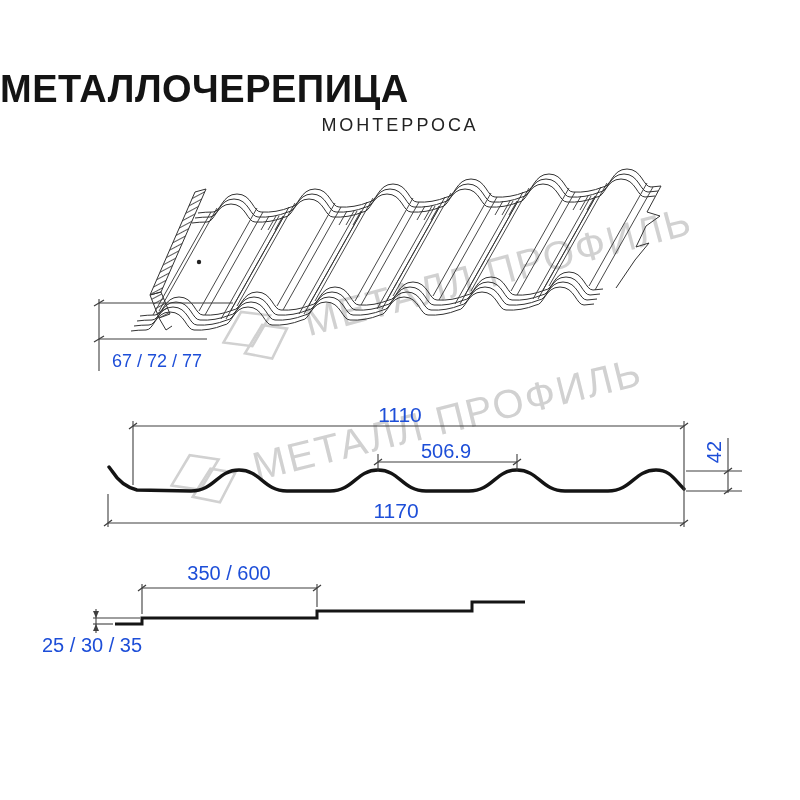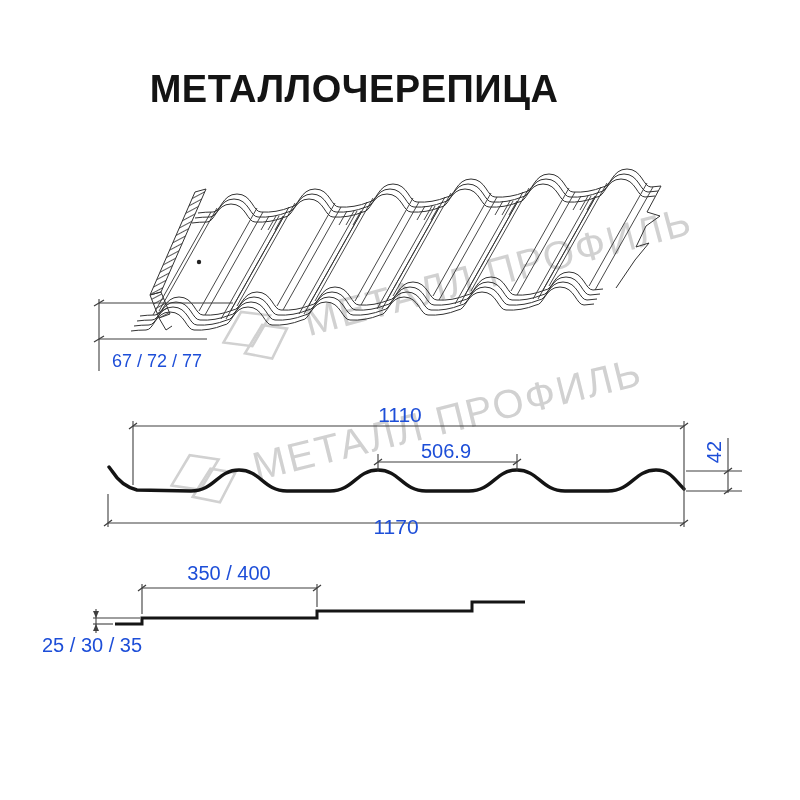--- a/index.html
+++ b/index.html
@@ -1,21 +1,21 @@
 <!DOCTYPE html>
 <html><head>
 <meta charset="utf-8">
 <style>
   html,body{margin:0;padding:0;background:#ffffff;}
   .canvas{
     position:relative;width:800px;height:800px;background:#ffffff;overflow:hidden;
     font-family:"Liberation Sans", sans-serif;color:#1c1c1c;
   }
   .page-title{
-    position:absolute;left:16px;top:68px;width:676px;text-align:center;
+    position:absolute;left:0;top:68px;width:676px;
     font-size:38px;font-weight:800;letter-spacing:.5px;color:#141414;
   }
   .page-subtitle{
     position:absolute;left:0;top:115px;width:800px;text-align:center;
     font-size:18px;font-weight:500;letter-spacing:3px;color:#222;
   }
   .dim-label{
     position:absolute;font-size:20px;color:#1d4ed8;white-space:nowrap;
   }
   .centered{transform:translateX(-50%);}
@@ -43,20 +43,21 @@
   </div>
   <div class="wm wm2">
     <svg width="70" height="62" viewBox="0 0 70 60">
       <path d="M2,28 L27,3 L54,14 L29,39 Z" fill="none" stroke="#c9c9c9" stroke-width="2.6"></path>
       <path d="M20,44 L44,21 L67,31 L45,56 Z" fill="none" stroke="#c9c9c9" stroke-width="2.6"></path>
     </svg>
     <span class="wm-text">МЕТАЛЛ ПРОФИЛЬ</span>
   </div>
 
   <div class="page-title">МЕТАЛЛОЧЕРЕПИЦА</div>
+  <div class="page-subtitle">МОНТЕРРОСА</div>
 
   <svg class="drawing" width="800" height="800" viewBox="0 0 800 800">
     <defs>
       <pattern id="hatch" patternUnits="userSpaceOnUse" width="5" height="5" patternTransform="rotate(62)">
         <line x1="0" y1="0" x2="0" y2="5" stroke="#3a3a3a" stroke-width="1.7"></line>
       </pattern>
       <path id="scallop" d="M198,213 Q205,212 213,212
         C221,212 222,194 237,194 C252,194 253,212 261,212 Q276,213 291,207
         C299,207 300,189 315,189 C330,189 331,207 339,207 Q354,208 369,202
         C377,202 378,184 393,184 C408,184 409,202 417,202 Q432,203 447,197
@@ -160,18 +161,18 @@
       <path d="M93,624 L113,624"></path>
       <path d="M96,609 L96,633"></path>
       <polygon points="93,611 99,611 96,618" fill="#3f3f3f" stroke="none"></polygon>
       <polygon points="93,631 99,631 96,624" fill="#3f3f3f" stroke="none"></polygon>
     </g>
   </svg>
 
   <div class="dim-label centered" style="left:400px;top:403px;font-size:21px;text-align:center;">1110</div>
   <div class="dim-label centered" style="left:446px;top:440px;">506.9</div>
   <div class="dim-label rot90" style="left:714px;top:452px;">42</div>
-  <div class="dim-label centered" style="left:396px;top:499px;font-size:21px;margin-top:16px;">1170</div>
+  <div class="dim-label centered" style="left:396px;top:499px;font-size:21px;">1170</div>
   <div class="dim-label" style="left:112px;top:351px;font-size:18px;">67 / 72 / 77</div>
-  <div class="dim-label centered" style="left:229px;top:562px;">350 / 400</div>
+  <div class="dim-label centered" style="left:229px;top:562px;">350 / 600</div>
   <div class="dim-label" style="left:42px;top:634px;">25 / 30 / 35</div>
 
 </div>
 
 </body></html>

